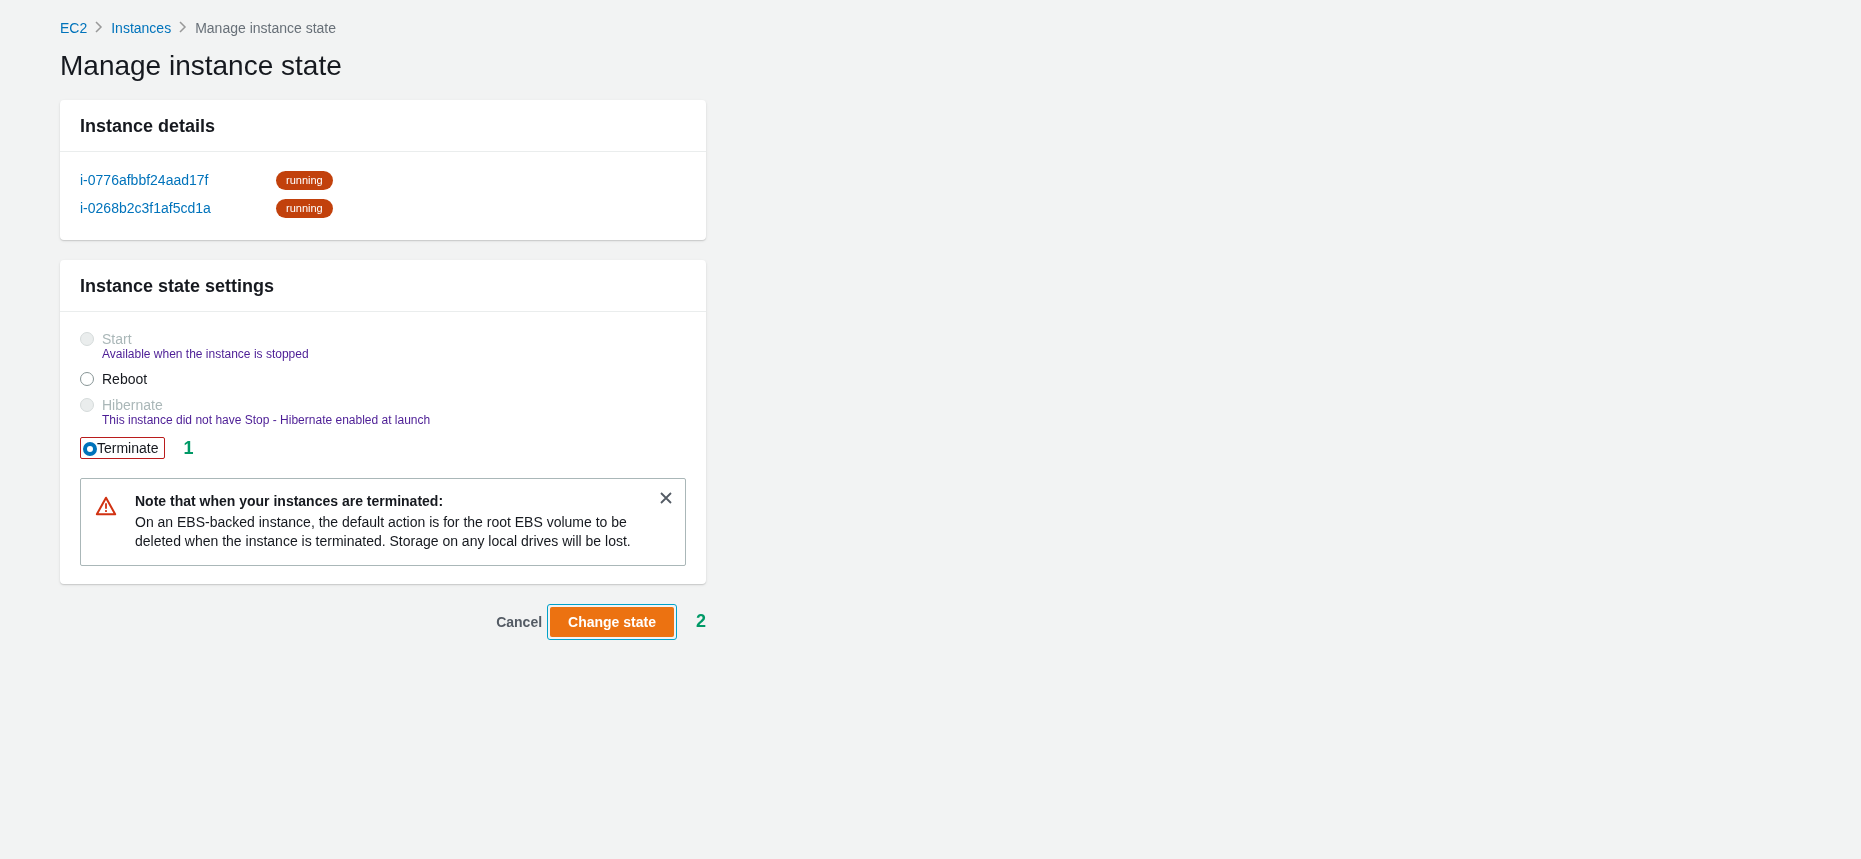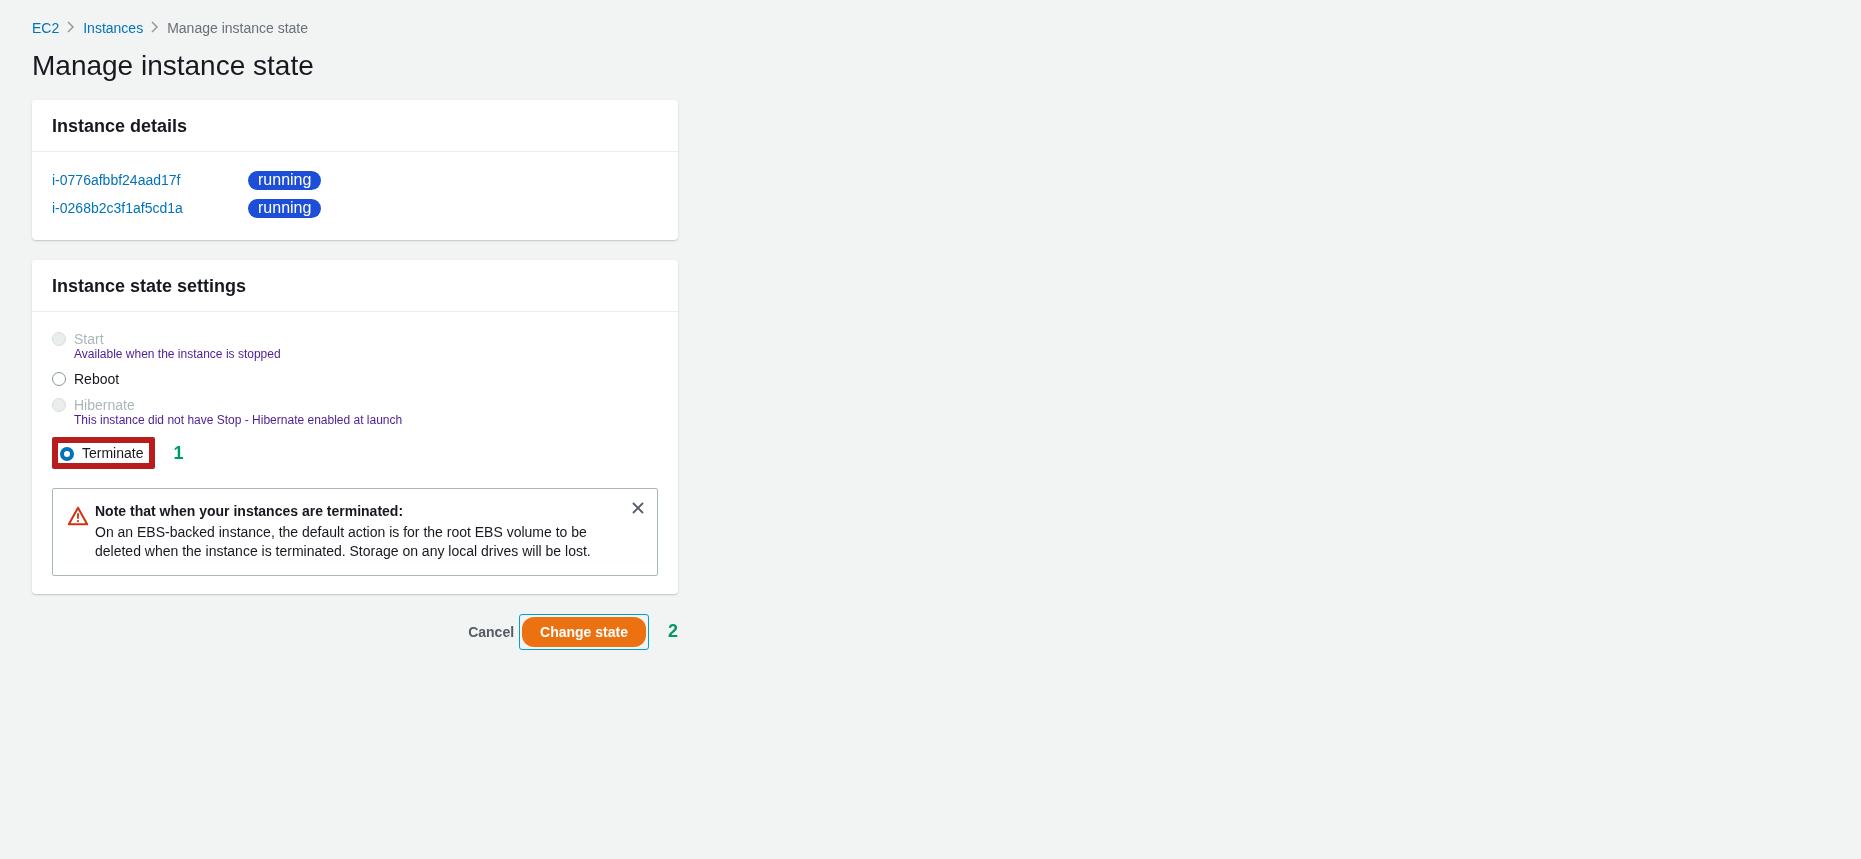--- a/index.html
+++ b/index.html
@@ -2,21 +2,21 @@
 <html><head>
   <meta charset="utf-8">
   <style>
     * { box-sizing: border-box; margin: 0; padding: 0; }
     body {
       font-family: "Amazon Ember", "Helvetica Neue", Arial, sans-serif;
       background: #f2f3f3;
       color: #16191f;
       font-size: 14px;
     }
-    .page { padding: 20px 32px; max-width: 710px; }
+    .page { padding: 20px 32px; max-width: 710px; margin-left: 28px; }
 
     
     .breadcrumb { display: flex; align-items: center; gap: 8px; font-size: 14px; margin-bottom: 14px; }
     .breadcrumb a { color: #0073bb; text-decoration: none; cursor: pointer; }
     .breadcrumb .sep { color: #999; }
     .breadcrumb .current { color: #687078; }
 
     
     h1 { font-size: 28px; font-weight: 400; color: #16191f; margin-bottom: 18px; }
 
@@ -31,24 +31,24 @@
       padding: 16px 20px 14px;
       border-bottom: 1px solid #eaeded;
     }
     .panel-header h2 { font-size: 18px; font-weight: 700; }
     .panel-body { padding: 14px 20px 18px; }
 
     
     .inst-row { display: flex; align-items: center; height: 28px; }
     .inst-id { color: #0073bb; cursor: pointer; width: 196px; }
     .badge-running {
-      background: #1d4ed8;
+      background: #c2410c;
       color: #fff;
       border-radius: 12px;
-      font-size: 16px;
+      font-size: 11px;
       padding: 2px 10px 3px;
       line-height: 14px;
     }
 
     
     .radio-row { display: flex; align-items: flex-start; gap: 8px; padding: 5px 0; }
     .radio-row.disabled { color: #aab7b8; }
     .radio-outer {
       width: 14px; height: 14px; border: 1px solid #879596; border-radius: 50%;
       background: #fff; flex: 0 0 14px; margin-top: 1px;
@@ -56,51 +56,51 @@
     }
     .radio-row.disabled .radio-outer { border-color: #d5dbdb; background: #eaeded; cursor: default; }
     .radio-label-wrap { cursor: pointer; }
     .radio-row.disabled .radio-label-wrap { cursor: default; }
     .radio-label { font-size: 14px; }
     .radio-sub { font-size: 12px; color: #4c1d95; margin-top: 0; }
     .radio-selected .radio-outer {
       border-color: #0073bb; border-width: 4px; width: 14px; height: 14px;
     }
     .selected-box {
-      display: inline-flex; align-items: center; gap: 8px;
-      border: 6px solid #b91c1c; border-radius: 2px;
+      display: inline-flex; align-items: center; 
+      border: 1px solid #b91c1c; border-radius: 2px;
       padding: 2px 6px 2px 2px;
     }
     .selected-box .radio-label { color: #16191f; }
 
     
     .warning {
       border: 1px solid #aab7b8; border-radius: 2px;
       padding: 14px 44px 14px 14px;
       margin-top: 14px;
-      display: flex; gap: 6px;
+      display: flex; gap: 18px;
       position: relative;
     }
     .warn-icon { width: 22px; height: 22px; flex: 0 0 22px; margin-top: 2px; }
     .warn-txt b { font-weight: 700; }
     .warn-txt p { margin-top: 4px; color: #16191f; font-size: 14px; line-height: 1.35; }
     .warn-close {
       position: absolute; top: 10px; right: 12px;
       background: none; border: none; cursor: pointer; font-size: 18px; color: #545b64;
     }
 
     
     .actions { display: flex; justify-content: flex-end; align-items: center; gap: 5px; margin-top: 4px; }
     .btn-link { background: none; border: none; color: #545b64; font-weight: 700; cursor: pointer; font-size: 14px; }
     .btn-primary-wrap {
       border: 1px solid #00a1c9; border-radius: 3px;
       padding: 2px; display: inline-block;
     }
     .btn-primary {
-      background: #ec7211; color: #fff; border: none; border-radius: 12px;
+      background: #ec7211; color: #fff; border: none; border-radius: 2px;
       font-weight: 700; font-size: 14px; padding: 7px 18px; cursor: pointer;
     }
 
     
     .annot { color: #009966; font-weight: 700; font-size: 18px; }
     .annot-1 { margin-left: 10px; }
     .annot-2 { margin-left: 14px; }
   </style>
 </head>
 <body>

